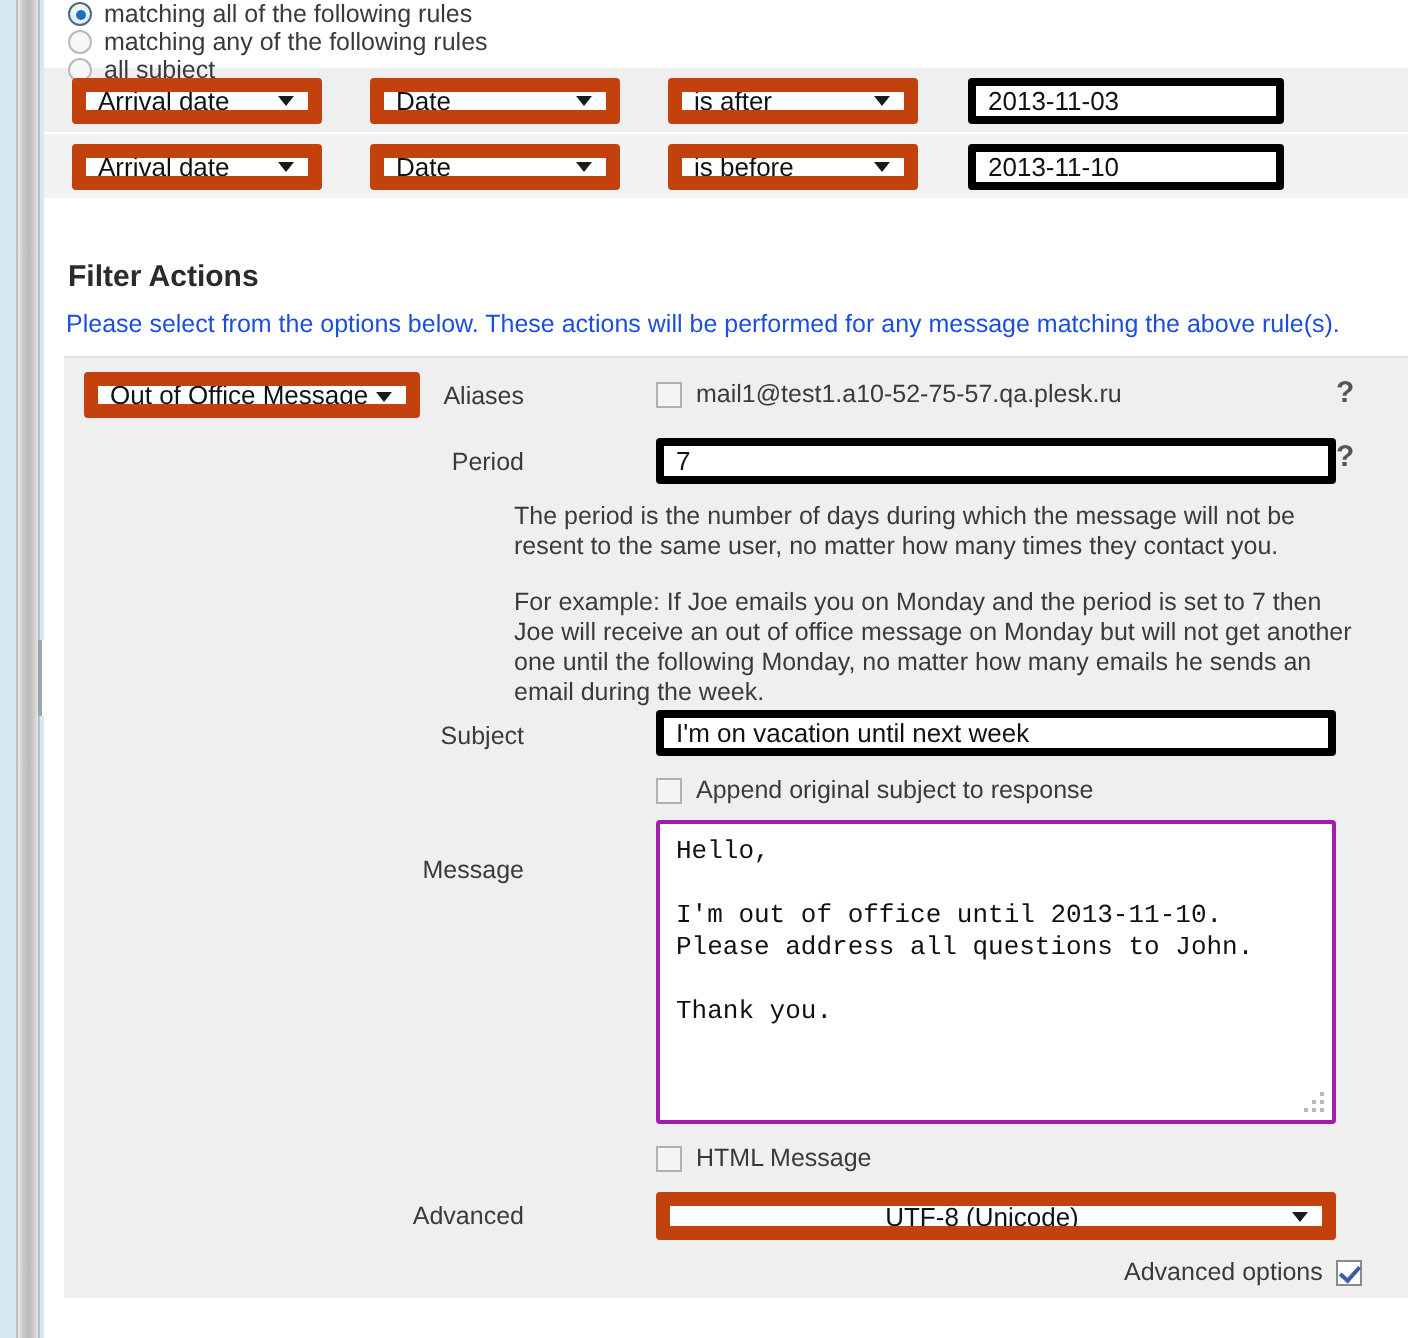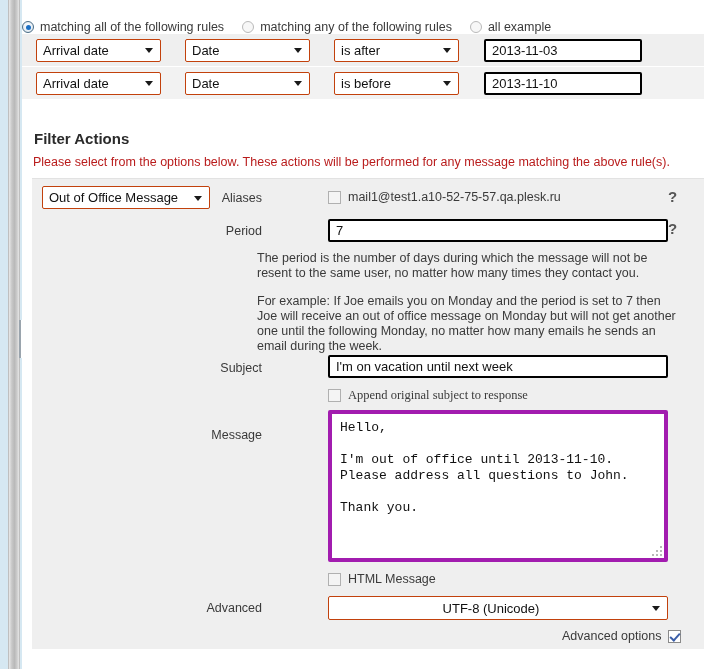--- a/index.html
+++ b/index.html
@@ -58,23 +58,25 @@
   }
 
   
   .rules-panel {
     position: absolute;
     left: 0; top: 0;
     width: 682px;
   }
   .match-row {
     height: 34px;
-    display: flex;
-    align-items: flex-end;
-    background: #ffffff;
+    padding-left: 12px;
+    display: flex;
+    align-items: flex-start;
+    background: #ffffff;
+    flex-direction: column;
   }
   .radio-opt {
     display: flex;
     align-items: center;
     margin-right: 18px;
     cursor: pointer;
   }
   .radio {
     width: 12px; height: 12px;
     border-radius: 50%;
@@ -114,21 +116,21 @@
     display: flex;
     align-items: center;
     padding-left: 14px;
     box-sizing: border-box;
   }
   .rule-row.alt { background: #f2f2f2; }
   .sel {
     position: relative;
     height: 23px;
     background: #ffffff;
-    border: 1px solid #c2410c;
+    border: 7px solid #c2410c;
     border-radius: 2px;
     box-sizing: border-box;
     display: flex;
     align-items: center;
     padding: 0 20px 0 6px;
     font-size: 13px;
     color: #111111;
     cursor: pointer;
     white-space: nowrap;
     overflow: hidden;
@@ -139,21 +141,21 @@
     right: 7px; top: 50%;
     margin-top: -2px;
     width: 0; height: 0;
     border-left: 4px solid transparent;
     border-right: 4px solid transparent;
     border-top: 5px solid #1a1a1a;
   }
   .txt {
     height: 23px;
     background: #ffffff;
-    border: 2px solid #000000;
+    border: 4px solid #000000;
     border-radius: 2px;
     box-sizing: border-box;
     display: flex;
     align-items: center;
     padding: 0 6px;
     font-size: 13px;
     color: #111111;
     white-space: nowrap;
     overflow: hidden;
     cursor: text;
@@ -169,21 +171,21 @@
     position: absolute;
     left: 12px; top: 130px;
     font-size: 15px;
     font-weight: bold;
     color: #2b2b2b;
   }
   .section-desc {
     position: absolute;
     left: 11px; top: 155px;
     font-size: 12.5px;
-    color: #b91c1c;
+    color: #1d4ed8;
     white-space: nowrap;
   }
 
   
   #actions-panel {
     position: absolute;
     left: 10px; top: 178px;
     width: 672px;
     height: 470px;
     background: #efefef;
@@ -254,21 +256,21 @@
     font-size: 12.5px;
     color: #3a3a3a;
     cursor: pointer;
   }
 
   #message-area {
     position: absolute;
     left: 296px; top: 231px;
     width: 340px; height: 152px;
     background: #ffffff;
-    border: 4px solid #a21caf;
+    border: 2px solid #a21caf;
     border-radius: 2px;
     box-sizing: border-box;
     padding: 6px 8px;
     font-family: "Liberation Mono", monospace;
     font-size: 13px;
     line-height: 16px;
     color: #111111;
     white-space: pre;
     overflow: hidden;
     cursor: text;
@@ -305,21 +307,21 @@
       <label class="radio-opt">
         <span class="radio on"></span>
         <span class="radio-label">matching all of the following rules</span>
       </label>
       <label class="radio-opt">
         <span class="radio off"></span>
         <span class="radio-label">matching any of the following rules</span>
       </label>
       <label class="radio-opt">
         <span class="radio off"></span>
-        <span class="radio-label">all example</span>
+        <span class="radio-label">all subject</span>
       </label>
     </div>
 
     <div class="rule-row">
       <div class="sel w-field">
         <span>Arrival date</span>
       </div>
       <div class="sel w-field2">
         <span>Date</span>
       </div>
@@ -370,21 +372,21 @@
     <div class="help" style="left:636px; top:41px;">?</div>
 
     <div class="note" style="top:72px;">The period is the number of days during which the message will not be resent to the same user, no matter how many times they contact you.</div>
     <div class="note" style="top:115px;">For example: If Joe emails you on Monday and the period is set to 7 then Joe will receive an out of office message on Monday but will not get another one until the following Monday, no matter how many emails he sends an email during the week.</div>
 
     <div class="field-label" style="left:150px; top:182px;">Subject</div>
     <div class="txt" style="position:absolute; left:296px; top:176px; width:340px;">
       <span>I'm on vacation until next week</span>
     </div>
 
-    <div class="inline-cb" style="left:296px; top:209px;font-family:Liberation Serif, serif;">
+    <div class="inline-cb" style="left:296px; top:209px;">
       <span class="cb"></span>
       <span>Append original subject to response</span>
     </div>
 
     <div class="field-label" style="left:150px; top:249px;">Message</div>
     <div id="message-area">Hello,
 
 I'm out of office until 2013-11-10.
 Please address all questions to John.
 

